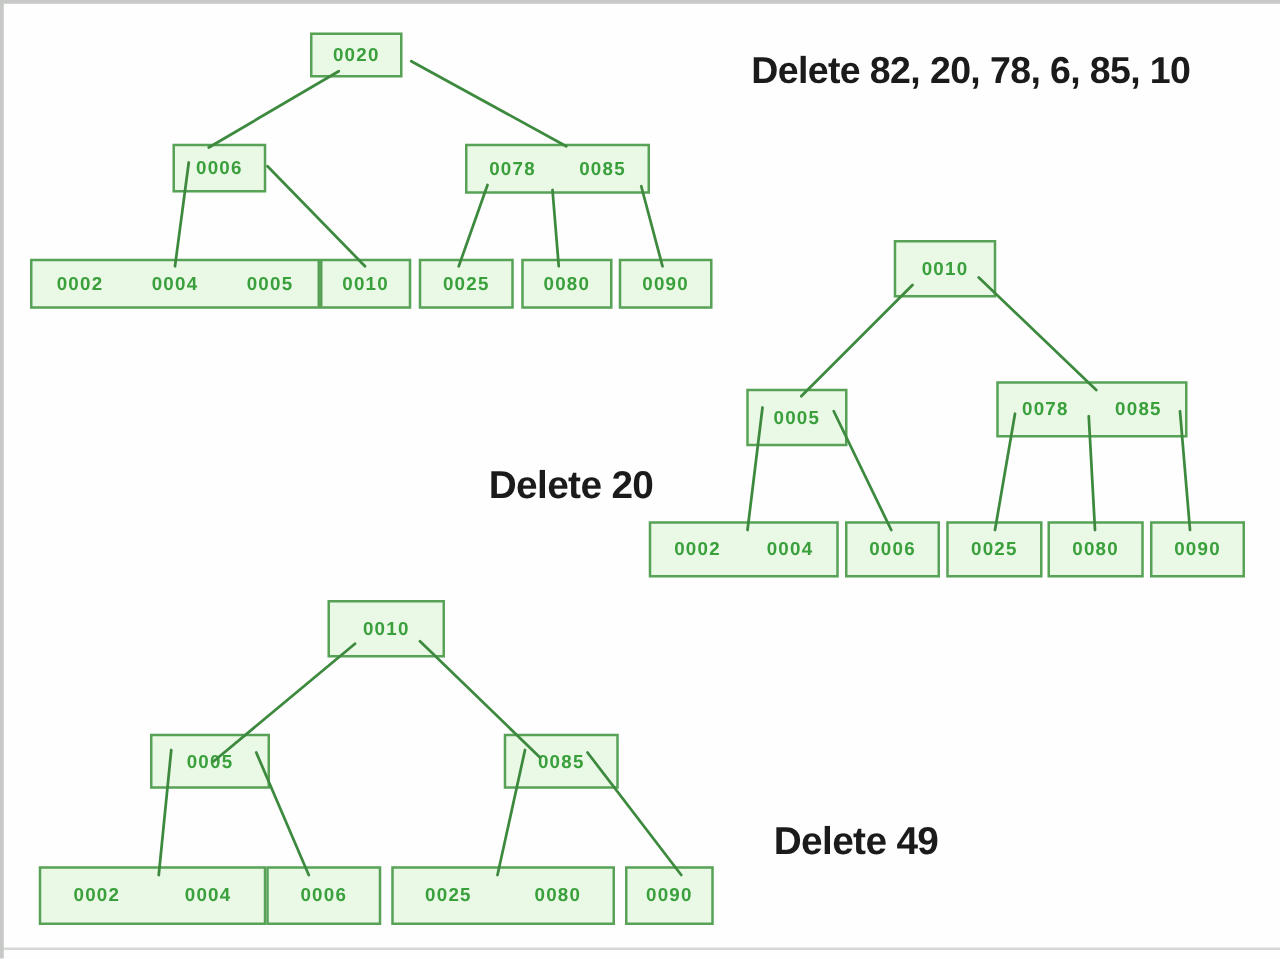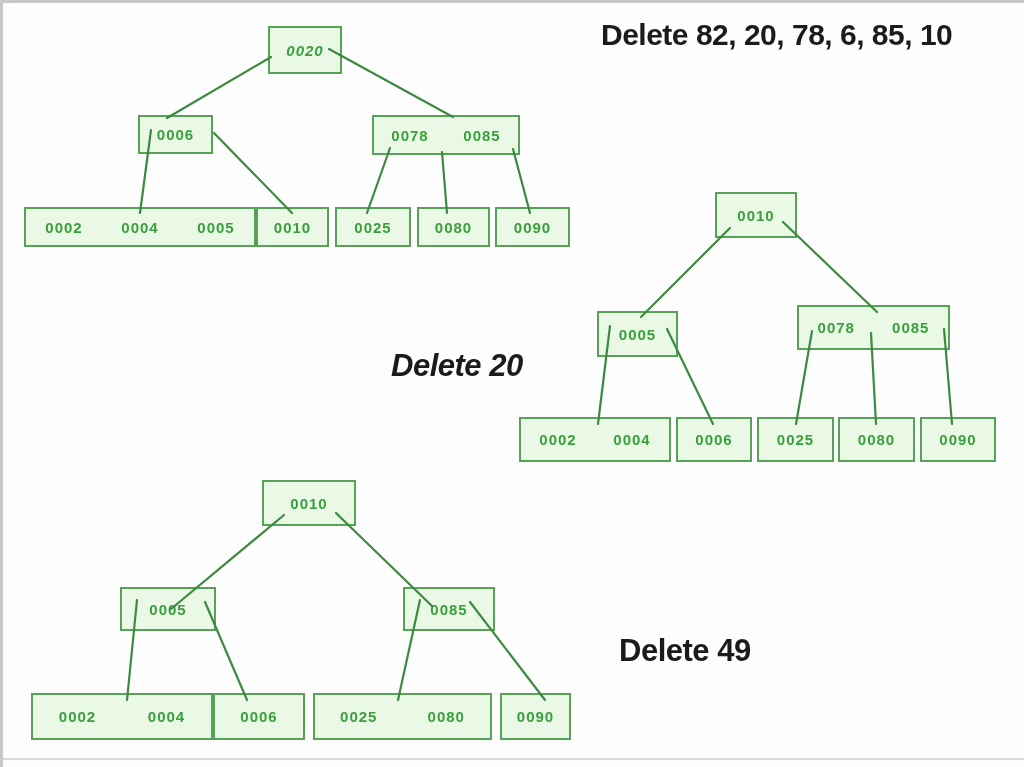--- a/index.html
+++ b/index.html
@@ -17,37 +17,38 @@
   .key{
     color:var(--key-text,#3aa03c);
     font-size:15px;font-weight:600;letter-spacing:1px;
     font-family:"Liberation Sans",sans-serif;
   }
   .slide-label{
     position:absolute;color:var(--label-text,#1b1b1b);
     font-weight:bold;font-size:31px;letter-spacing:-0.5px;
     white-space:nowrap;line-height:1.1;
     font-family:"Liberation Sans",sans-serif;
+    margin-top:22px;
   }
   #edges{position:absolute;left:0;top:0;pointer-events:none;}
   #edges line{stroke:var(--edge,#3d8a3f);stroke-width:2.2;stroke-linecap:round;}
 </style>
 </head>
 <body>
 
 <div id="stage">
   <div class="edge-strip" style="left:0;top:0;width:1024px;height:3px;"></div>
   <div class="edge-strip" style="left:0;top:0;width:3px;height:767px;"></div>
   <div class="edge-strip" style="left:0;top:758px;width:1024px;height:2px;opacity:0.7;"></div>
 
   <div class="slide-label" style="font-size: 30px; left: 601px; top: 18px;">Delete 82, 20, 78, 6, 85, 10</div>
-  <div class="slide-label" style="left: 391px; top: 349px; font-style: italic;">Delete 20</div>
+  <div class="slide-label" style="left: 391px; top: 349px;">Delete 20</div>
   <div class="slide-label" style="left: 619px; top: 634px;">Delete 49</div>
 
-  <div class="node" style="left: 268px; top: 26px; width: 74px; height: 48px; font-style: italic;">
+  <div class="node" style="left: 248px; top: 26px; width: 74px; height: 36px;">
       <span class="key">0020</span>
     </div>
     <div class="node" style="left: 138px; top: 115px; width: 75px; height: 39px;">
       <span class="key">0006</span>
     </div>
     <div class="node" style="left: 372px; top: 115px; width: 148px; height: 40px;">
       <span class="key">0078</span>
       <span class="key">0085</span>
     </div>
     <div class="node" style="left: 24px; top: 207px; width: 232px; height: 40px;">

